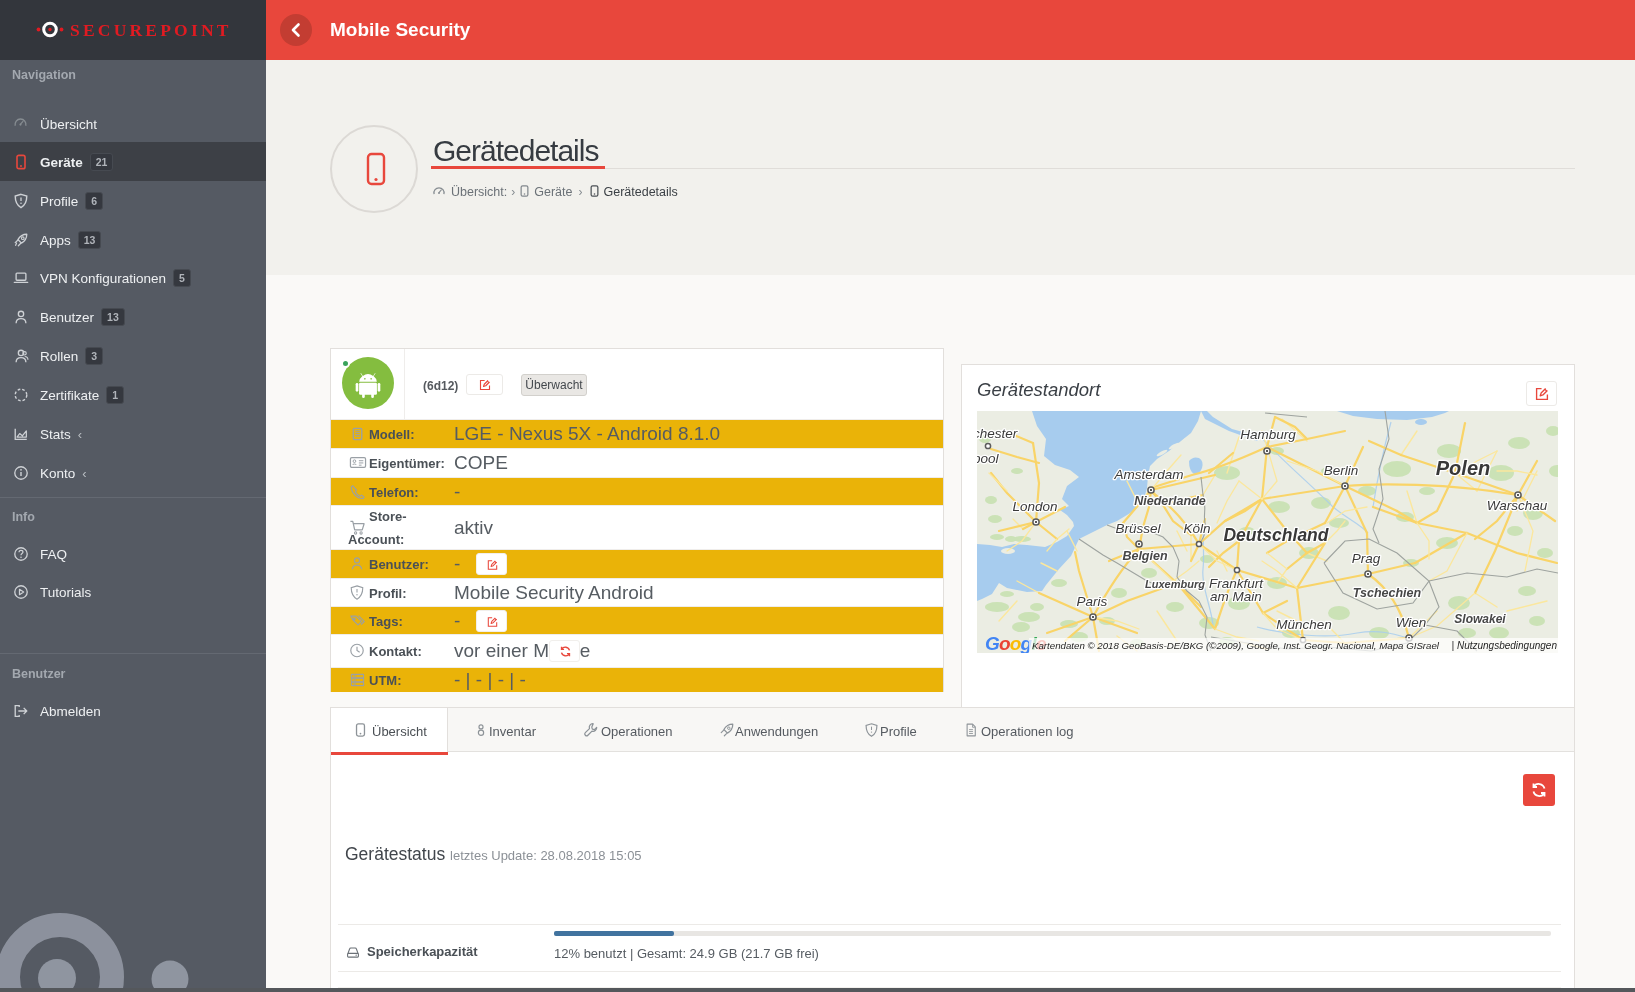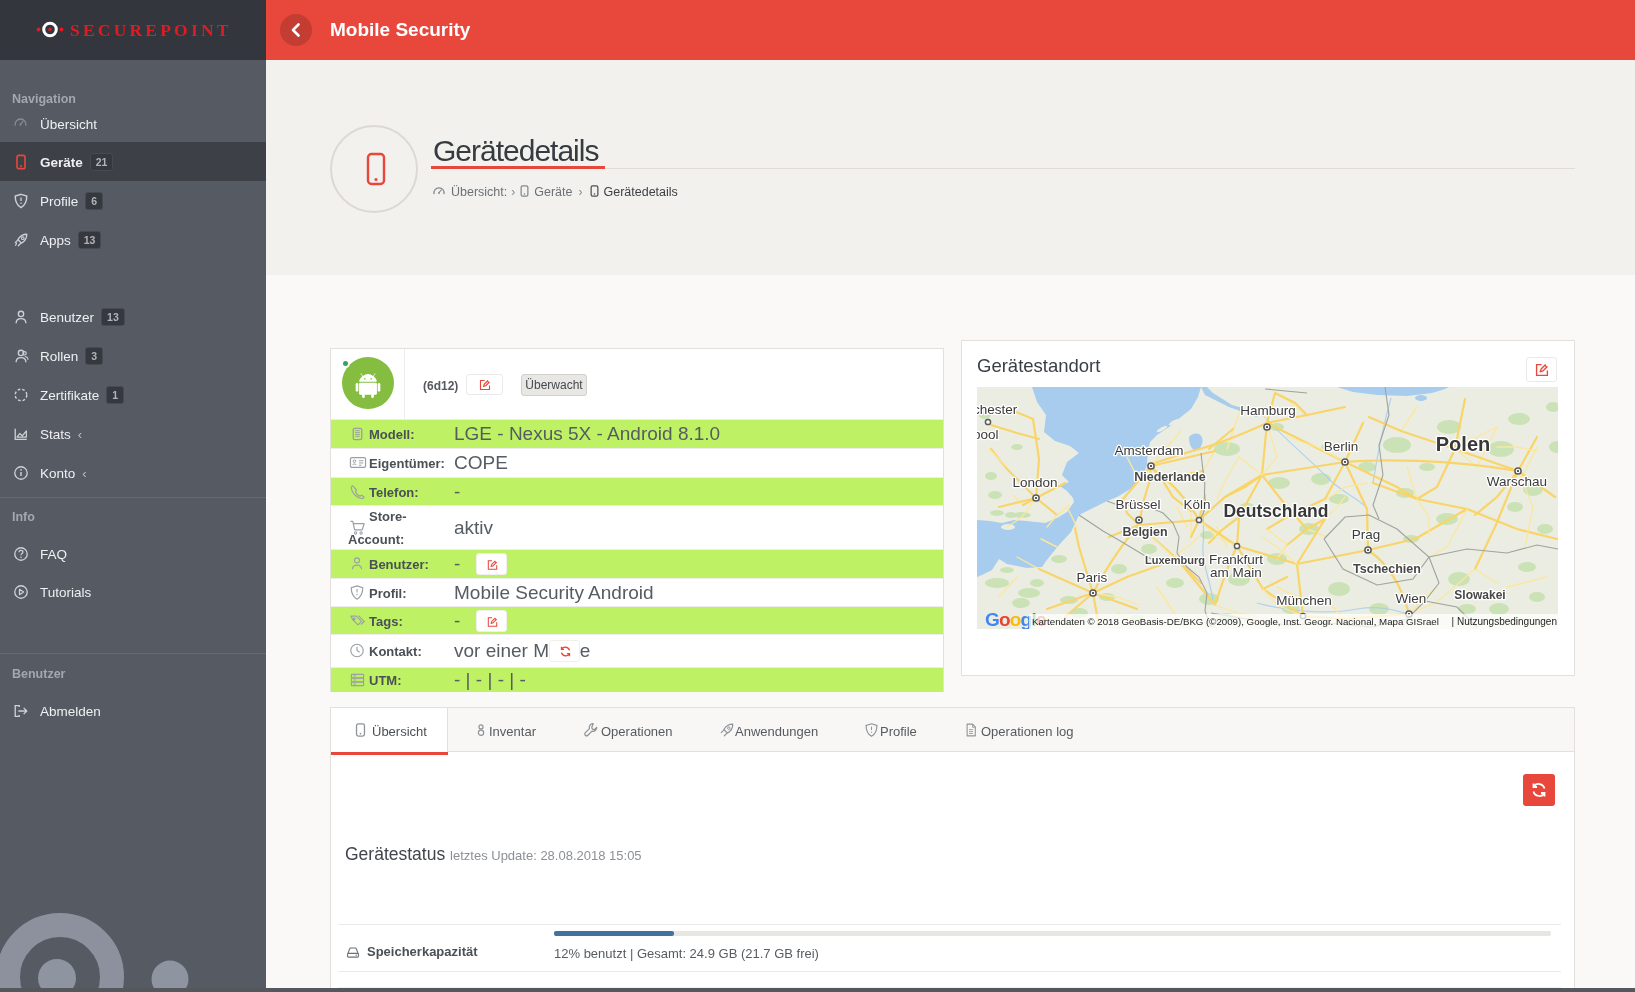--- a/index.html
+++ b/index.html
@@ -34,32 +34,32 @@
 #hero-line { position:absolute; left:165px; top:108px; width:1144px; border-top:1px solid #e0ddd9; }
 #hero-redline { position:absolute; left:165px; top:106px; width:174px; height:3px; background:#e8473c; }
 #crumbs { position:absolute; left:166px; top:124px; font-size:12.5px; color:#6b7177; }
 #crumbs .sep { margin:0 4px; color:#868c91; font-size:12px; }
 #crumbs .last { color:#3c4146; }
 #crumbs svg { vertical-align:-3px; }
 
 
 .card { position:absolute; background:#fff; border:1px solid #e2dfdc; }
 #card-info { left:330px; top:348px; width:614px; height:344px; }
-#card-map  { left:961px; top:340px; width:614px; height:336px; }
+#card-map  { left:961px; top:364px; width:614px; height:388px;font-style:italic; }
 #card-tabs { left:330px; top:707px; width:1245px; height:285px; border-bottom:none; }
 
 
 #avatar-cell { position:absolute; left:0; top:0; width:74px; height:70px; border-right:1px solid #efedeb; }
 #avatar { position:absolute; left:11px; top:8px; width:52px; height:52px; border-radius:50%; background:#84bd3f; }
 #avatar-dot { position:absolute; left:10px; top:10px; width:9px; height:9px; border-radius:50%; background:#3aa35b; border:2px solid #fff; }
 #devid { position:absolute; left:92px; top:30px; font-size:12px; font-weight:bold; color:#55595e; }
 .editbtn { position:absolute; background:#fff; border:1px solid #eceae7; border-radius:3px; }
 .graybtn { position:absolute; background:#e9e7e4; border:1px solid #d2d0cc; border-radius:3px; font-size:12px; color:#43484d; text-align:center; }
 .irow { position:absolute; left:0; width:612px; border-top:1px solid #efedeb; }
-.irow.stripe { background:#bef264; }
+.irow.stripe { background:#eab308; }
 .irow .ric { position:absolute; left:18px; top:50%; transform:translateY(-50%); width:17px; height:17px; }
 .irow .rlabel { position:absolute; left:38px; top:50%; transform:translateY(-50%); font-size:13px; font-weight:bold; color:#4a5056; line-height:21px; }
 .irow .rval { position:absolute; left:123px; top:50%; transform:translateY(-50%); font-size:19px; color:#565c62; }
 
 
 #map-title { position:absolute; left:15px; top:14px; font-size:18.5px; color:#3a3f45; }
 #map-edit { right:17px; top:16px; width:31px; height:25px; }
 #mapbox { position:absolute; left:15px; top:46px; width:581px; height:242px; }
 
 
@@ -86,21 +86,21 @@
 <div id="sidebar">
   <div id="sb-head">
     <svg id="logo" viewBox="0 0 266 60">
       <circle cx="50" cy="29.5" r="6.3" fill="none" stroke="#fff" stroke-width="3"></circle>
       <circle cx="50" cy="29.5" r="1.7" fill="#e01b22"></circle>
       <circle cx="38.5" cy="29.5" r="1.9" fill="#e01b22"></circle>
       <circle cx="61.5" cy="29.5" r="1.9" fill="#e01b22"></circle>
       <text x="70" y="35.5" font-family="Liberation Serif, serif" font-size="17.5" font-weight="bold" fill="#e01b22" letter-spacing="3.2">SECUREPOINT</text>
     </svg>
   </div>
-  <div class="sb-label" style="top:92px;">Navigation</div>
+  <div class="sb-label" style="top:68px;">Navigation</div>
   <div class="sb-item" style="top:104px;">
       <span class="ic"><svg width="15" height="14" viewBox="0 0 18 18" style="vertical-align:-2px;">
           <path d="M2.2 12.5 A7 7 0 1 1 15.8 12.5" fill="none" stroke="#878d92" stroke-width="1.7"></path>
           <path d="M9 10.5 L12.5 6.5" stroke="#878d92" stroke-width="1.5"></path>
           <circle cx="9" cy="11" r="1.4" fill="#878d92"></circle>
         </svg></span>
       <span class="tx">Übersicht</span>
     </div>
   <div class="sb-item active" style="top:142px;">
       <span class="ic"><svg viewBox="0 0 18 18" width="16" height="16">
@@ -117,20 +117,27 @@
         </svg></span>
       <span class="tx">Profile<span class="badge">6</span></span>
     </div>
   <div class="sb-item" style="top:220px;">
       <span class="ic"><svg viewBox="0 0 18 18" width="16" height="16">
           <path d="M15.5 2.5 C11 2.5 7.5 5 5.5 8.5 L9.5 12.5 C13 10.5 15.5 7 15.5 2.5 Z" fill="none" stroke="#ced1d5" stroke-width="1.5" stroke-linejoin="round"></path>
           <circle cx="11" cy="7" r="1.5" fill="none" stroke="#ced1d5" stroke-width="1.2"></circle>
           <path d="M5 9.5 L2.5 12 M8.5 13 L6 15.5 M4 12.5 L3 15" stroke="#ced1d5" stroke-width="1.4" stroke-linecap="round"></path>
         </svg></span>
       <span class="tx">Apps<span class="badge">13</span></span>
+    </div>
+  <div class="sb-item" style="top:258px;">
+      <span class="ic"><svg viewBox="0 0 18 18" width="16" height="16">
+          <rect x="3.5" y="3.5" width="11" height="8" rx="1" fill="none" stroke="#ced1d5" stroke-width="1.5"></rect>
+          <path d="M1.5 14 L16.5 14" stroke="#ced1d5" stroke-width="1.5" stroke-linecap="round"></path>
+        </svg></span>
+      <span class="tx">VPN Konfigurationen<span class="badge">5</span></span>
     </div>
   <div class="sb-item" style="top:297px;">
       <span class="ic"><svg viewBox="0 0 18 18" width="16" height="16">
           <circle cx="9" cy="5.5" r="3" fill="none" stroke="#ced1d5" stroke-width="1.5"></circle>
           <path d="M3.5 16 C3.5 12.5 5.5 10.8 9 10.8 C12.5 10.8 14.5 12.5 14.5 16" fill="none" stroke="#ced1d5" stroke-width="1.5"></path>
         </svg></span>
       <span class="tx">Benutzer<span class="badge">13</span></span>
     </div>
   <div class="sb-item" style="top:336px;">
       <span class="ic"><svg viewBox="0 0 18 18" width="16" height="16">

